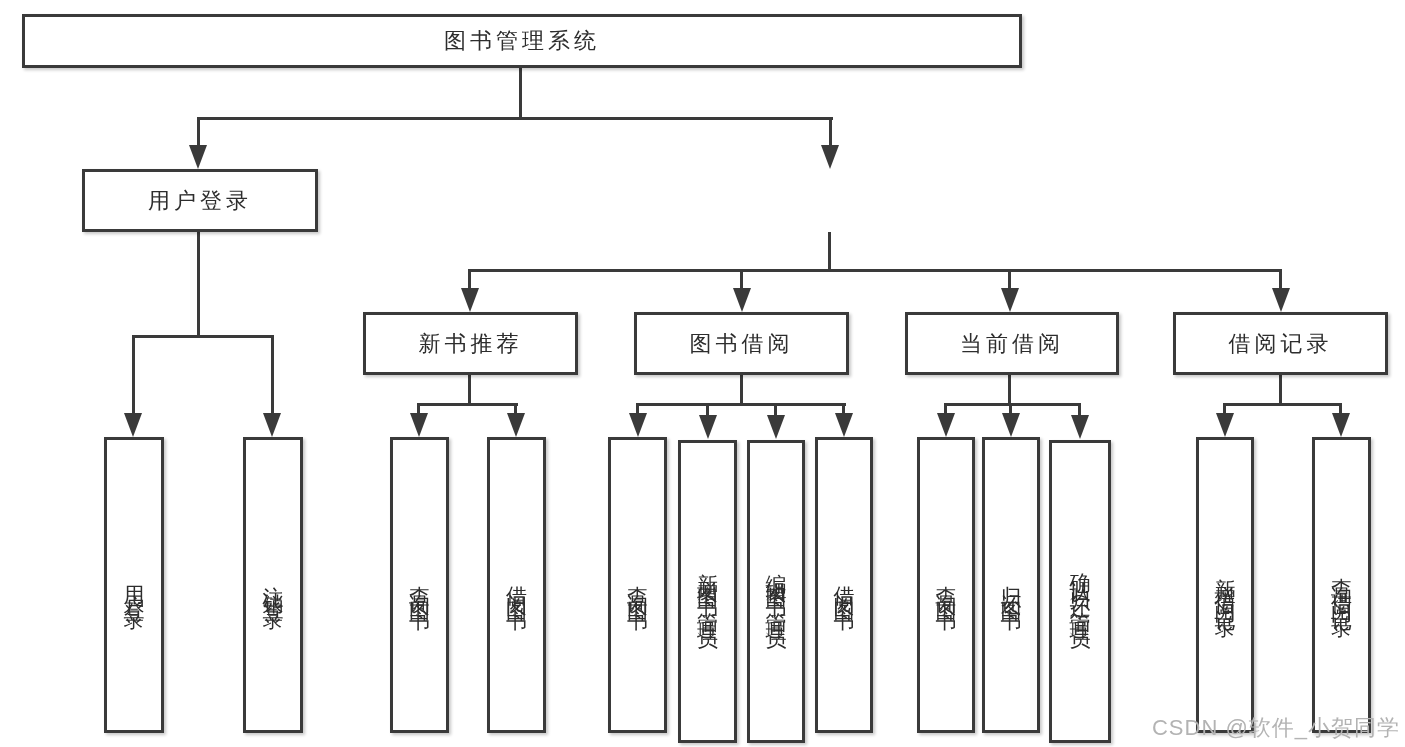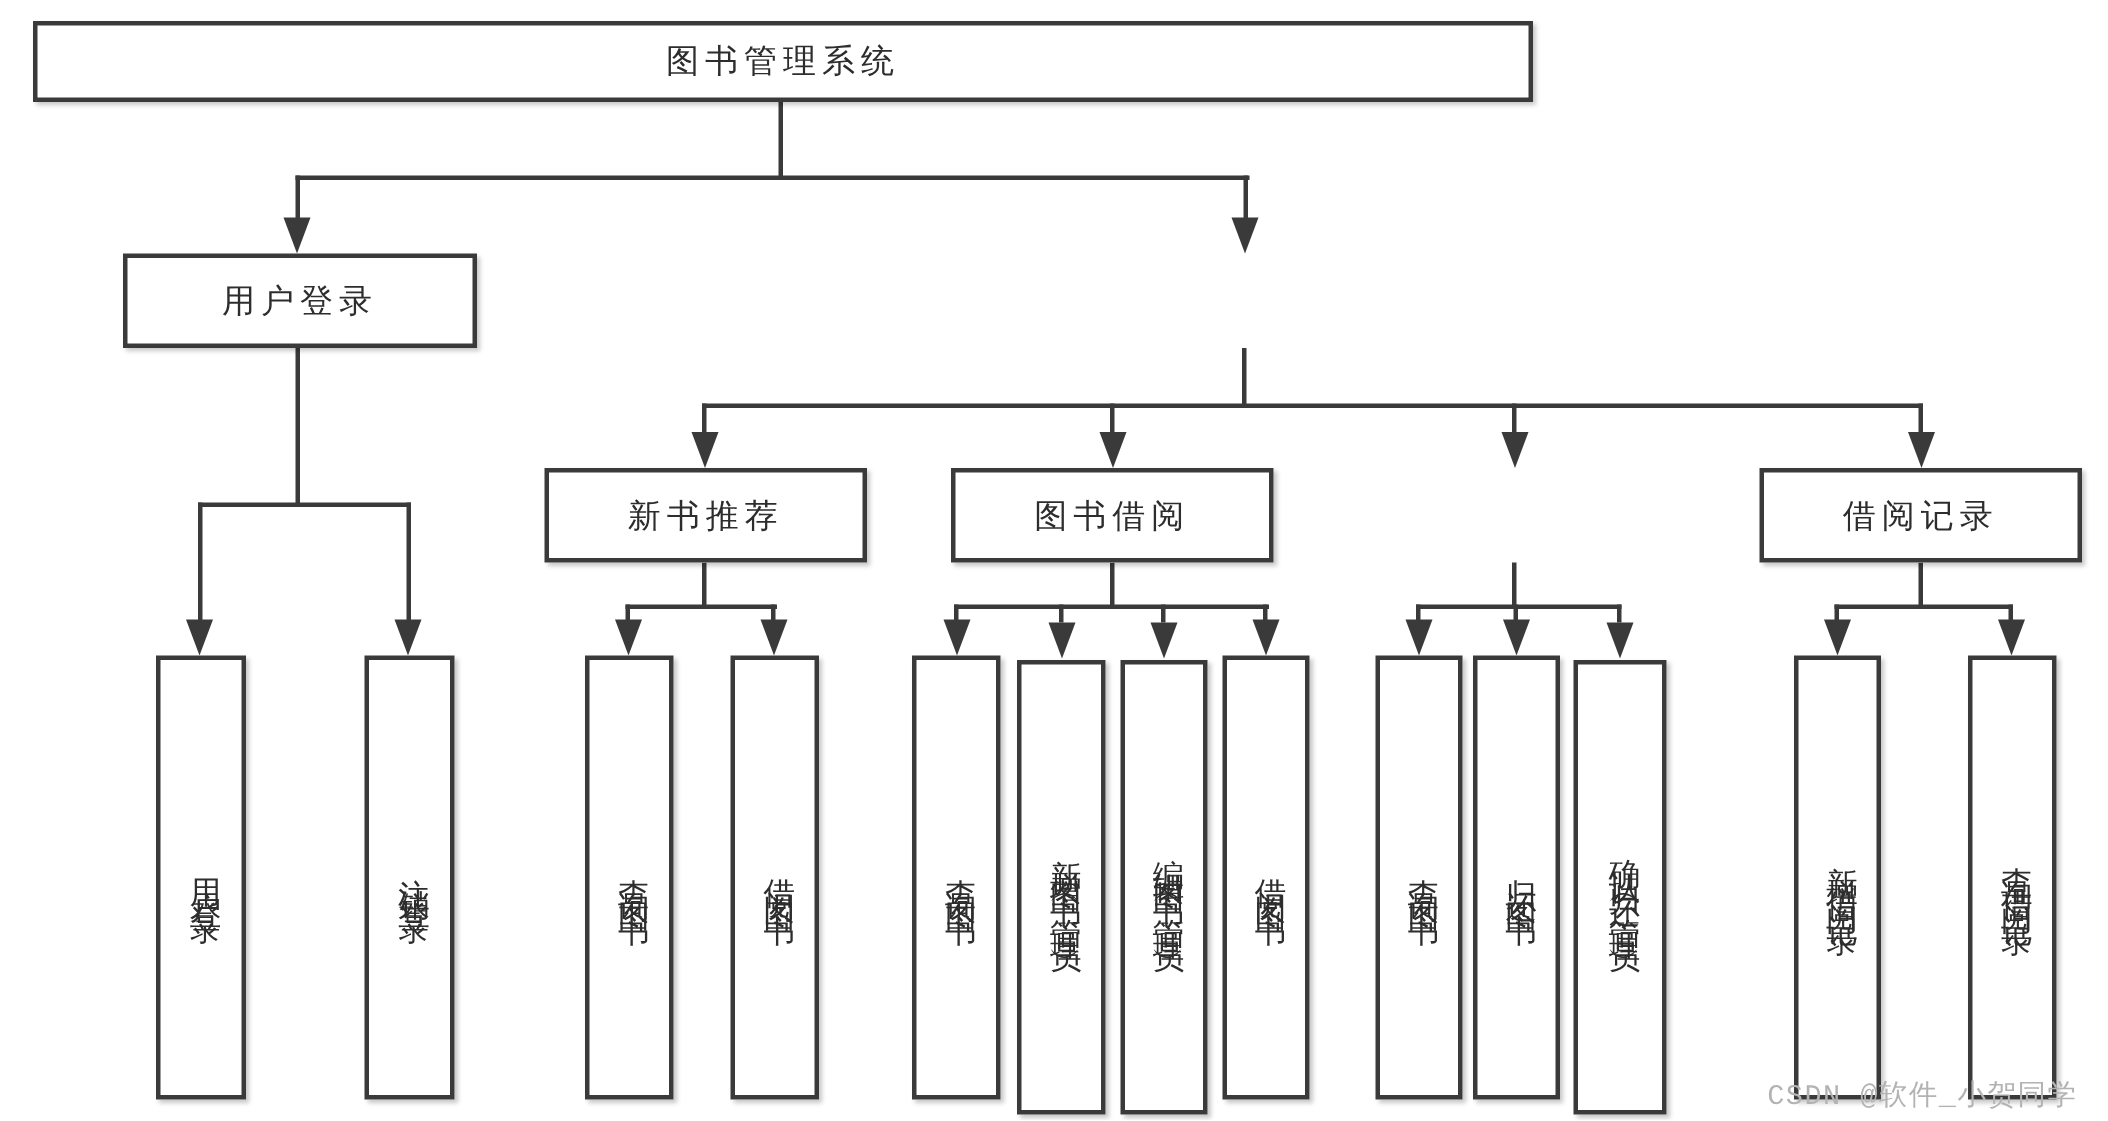--- a/index.html
+++ b/index.html
@@ -6,21 +6,21 @@
     --line:#3a3a3a;
     --text:#2d2d2d;
     --box-background:#ffffff;
     --page-background:#ffffff;
     --watermark:#b3b3b3;
   }
   html,body{margin:0;padding:0;background:var(--page-background);}
   .canvas{
     position:relative;width:1405px;height:747px;
     background:var(--page-background);
-    font-family:Liberation Mono, monospace;
+    font-family:Liberation Sans, sans-serif;
     overflow:hidden;
   }
   .node{
     position:absolute;box-sizing:border-box;
     background:var(--box-background);
     border:3px solid var(--line);
     display:flex;align-items:center;justify-content:center;
     box-shadow:2px 2px 3px rgba(0,0,0,0.22);
   }
   .node .lbl{
@@ -34,22 +34,22 @@
   .vline,.hline{position:absolute;background:var(--line);}
   .vline{width:3px;}
   .hline{height:3px;}
   .arrow{
     position:absolute;width:0;height:0;
     border-left:9px solid transparent;
     border-right:9px solid transparent;
     border-top:24px solid var(--line);
   }
   .watermark{
-    position:absolute;right:20px;bottom:4px;
-    font-size:19px;letter-spacing:1px;color:var(--watermark);
+    position:absolute;right:5px;bottom:4px;
+    font-size:22px;letter-spacing:1px;color:var(--watermark);
     white-space:nowrap;
   }
 </style>
 </head>
 <body>
 
 <div class="canvas">
 
   <div class="vline" style="left:519px;top:67px;height:52px"></div>
   <div class="hline" style="left:197px;top:117px;width:636px"></div>
@@ -117,20 +117,23 @@
   <div class="node" style="left:82px;top:169px;width:236px;height:63px">
     <span class="lbl">用户登录</span>
   </div>
 
   <div class="node" style="left:363px;top:312px;width:215px;height:63px">
     <span class="lbl">新书推荐</span>
   </div>
   <div class="node" style="left:634px;top:312px;width:215px;height:63px">
     <span class="lbl">图书借阅</span>
   </div>
+  <div class="node" style="left:905px;top:312px;width:214px;height:63px">
+    <span class="lbl">当前借阅</span>
+  </div>
   <div class="node" style="left:1173px;top:312px;width:215px;height:63px">
     <span class="lbl">借阅记录</span>
   </div>
 
   <div class="node leaf" style="left:104px;top:437px;width:60px;height:296px">
     <span class="lbl">用户登录</span>
   </div>
   <div class="node leaf" style="left:243px;top:437px;width:60px;height:296px">
     <span class="lbl">注销登录</span>
   </div>

